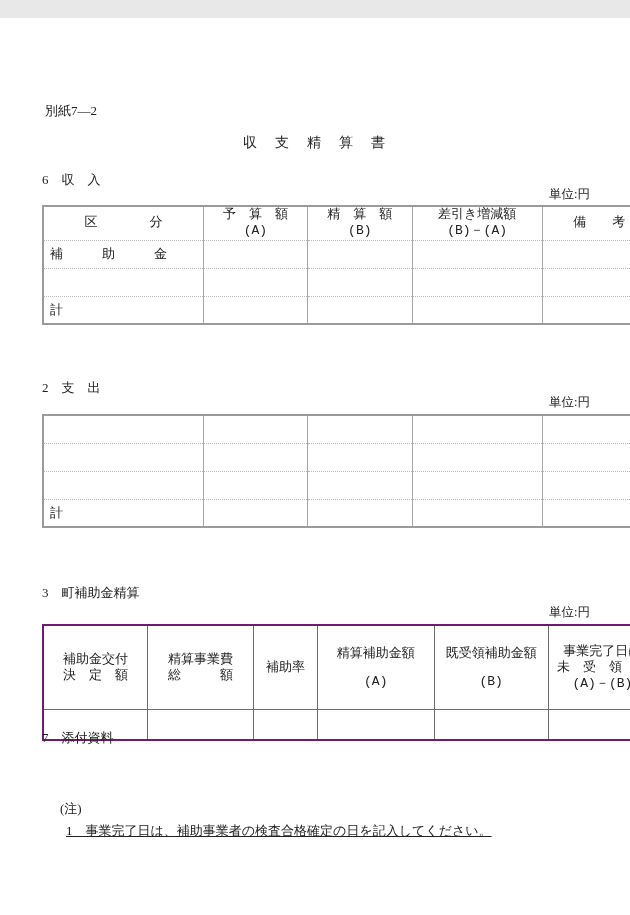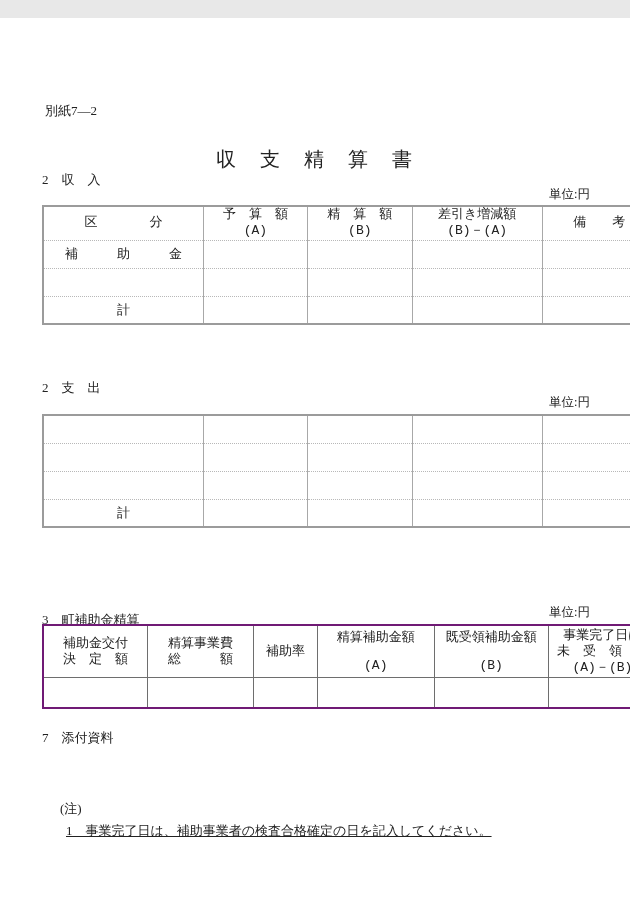--- a/index.html
+++ b/index.html
@@ -8,57 +8,57 @@
     width:630px;height:915px;
     background:#ffffff;
     font-family:"Liberation Serif","DejaVu Serif",serif;
     color:#222222;
     font-size:13px;
     margin:18px auto;
     overflow:hidden;
   }
   .abs{position:absolute;}
   .doc-ref{left:45px;top:84px;}
-  .doc-title{left:0;top:128px;width:630px;text-align:center;font-size:20px;letter-spacing:2px;}
+  .doc-title{left:0;top:116px;width:630px;text-align:center;font-size:14px;letter-spacing:2px;}
   .sec-heading{left:42px;}
   .unit{left:42px;width:548px;text-align:right;font-size:12.5px;}
 
   table{border-collapse:collapse;table-layout:fixed;width:616px;font-family:Liberation Mono, monospace;}
   td{padding:0 6px;overflow:hidden;white-space:nowrap;}
 
   
   .t12{border:2px solid #9b9b9b;}
   .t12 td{border-left:1px solid #a8a8a8;border-top:1px dotted #b8b8b8;}
   .t12 tr:first-child td{border-top:none;}
   .t12 td:first-child{border-left:none;}
 
   
   .t3{border:2px solid #701a75;}
   .t3 td{border:1px solid #6e6e6e;}
 
   .hdr{text-align:center;vertical-align:middle;line-height:16px;}
   .hdr .l1,.hdr .l2,.hdr .l3{display:block;}
-  .row-label{text-align:center;}
+  .row-label{text-align:left;}
   .hdr-split{height:100%;display:flex;flex-direction:column;justify-content:space-between;padding:4px 0 3px 0;}
   .t12 tr.hrow{height:34px;}
   .t12 tr.drow{height:28px;}
   .t3 tr.hrow{height:52px;}
   .t3 tr.drow{height:30px;}
   .list-item{left:60px;}
   .note-item{left:66px;text-decoration:underline;}
 </style>
 </head>
 <body>
 
 <div class="page">
 
   <div class="abs doc-ref">別紙7—2</div>
   <div class="abs doc-title">収　支　精　算　書</div>
 
-  <div class="abs sec-heading" style="top:153px">2　収　入</div>
+  <div class="abs sec-heading" style="top:153px">6　収　入</div>
   <div class="abs unit" style="top:168px">単位:円</div>
 
   <table class="abs t12" style="left:42px;top:187px">
     <colgroup>
       <col style="width:26.1%">
         <col style="width:17%">
         <col style="width:17%">
         <col style="width:21.2%">
         <col style="width:18.7%">
     </colgroup>
@@ -143,21 +143,21 @@
     <tr class="drow">
       <td class="row-label">計</td>
       <td></td>
       <td></td>
       <td></td>
       <td></td>
     </tr>
   </tbody>
     </table>
 
-  <div class="abs sec-heading" style="top:593px">3　町補助金精算</div>
+  <div class="abs sec-heading" style="top:566px">3　町補助金精算</div>
   <div class="abs unit" style="top:586px">単位:円</div>
 
   <table class="abs t3" style="left:42px;top:606px">
     <colgroup>
       <col style="width:17%">
         <col style="width:17.3%">
         <col style="width:10.4%">
         <col style="width:19%">
         <col style="width:18.6%">
         <col style="width:17.7%">
@@ -168,21 +168,21 @@
             <span class="l1">補助金交付</span>
             <span class="l2">決　定　額</span>
           </td>
       <td class="hdr">
             <span class="l1">精算事業費</span>
             <span class="l2">総　　　額</span>
           </td>
       <td class="hdr">
             <span class="l1">補助率</span>
           </td>
-      <td class="hdr" style="padding:0 6px">
+      <td class="hdr" style="padding:16px 6px">
         <div class="hdr-split" style="height:44px">
           <span class="l1">精算補助金額</span>
           <span class="l2">(A)</span>
         </div>
       </td>
       <td class="hdr" style="padding:0 6px">
         <div class="hdr-split" style="height:44px">
           <span class="l1">既受領補助金額</span>
           <span class="l2">(B)</span>
         </div>

